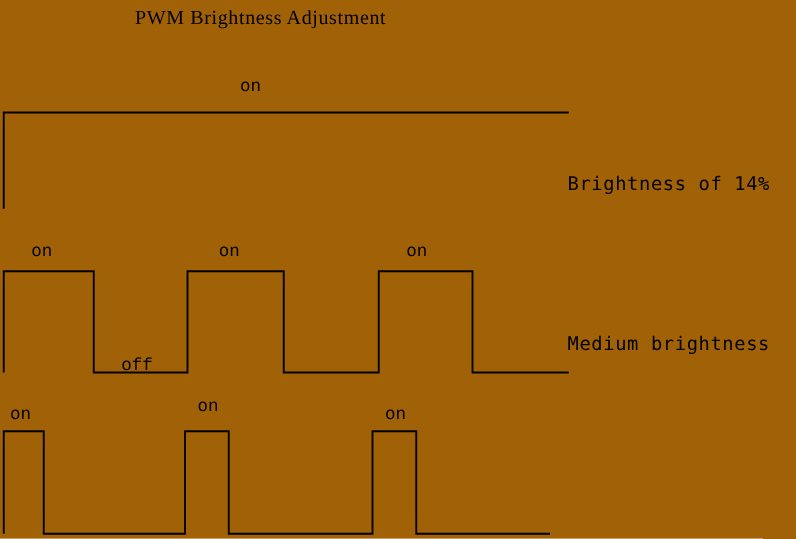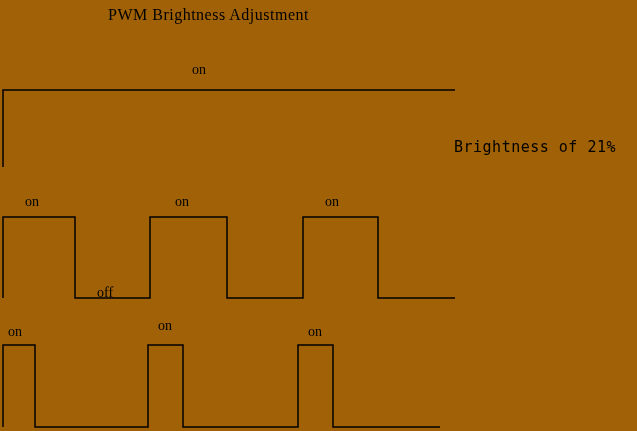--- a/index.html
+++ b/index.html
@@ -25,21 +25,21 @@
     color: #000000;
     white-space: nowrap;
   }
   #wave-svg {
     position: absolute;
     left: 0;
     top: 0;
   }
   .lbl {
     position: absolute;
-    font-family: Liberation Serif, serif;
+    font-family: Liberation Mono, monospace;
     font-size: 14px;
     color: #000000;
     white-space: nowrap;
   }
   .caption {
     position: absolute;
     font-family: "DejaVu Sans Mono", monospace;
     font-size: 15px;
     letter-spacing: 0.5px;
     color: #000000;
@@ -53,24 +53,25 @@
 
   <div class="title">PWM Brightness Adjustment</div>
 
   <svg id="wave-svg" width="637" height="431">
       <polyline points="3,167 3,90 455,90" fill="none" stroke="#000000" stroke-width="1.5"></polyline>
       <polyline points="3,298 3,217 75,217 75,298 150,298 150,217 227,217 227,298 303,298 303,217 378,217 378,298 455,298" fill="none" stroke="#000000" stroke-width="1.5"></polyline>
       <polyline points="3,427 3,345 35,345 35,427 148,427 148,345 183,345 183,427 298,427 298,345 333,345 333,427 440,427" fill="none" stroke="#000000" stroke-width="1.5"></polyline>
     </svg>
 
   <span class="lbl" style="left:192px; top:62px;">on</span>
-  <span class="caption" style="left:454px; top:138px;">Brightness of 21%</span>
+  <span class="caption" style="left:454px; top:138px;">Brightness of 14%</span>
 
   <span class="lbl" style="left:25px; top:194px;">on</span>
   <span class="lbl" style="left:175px; top:194px;">on</span>
   <span class="lbl" style="left:325px; top:194px;">on</span>
   <span class="lbl" style="left:97px; top:285px;">off</span>
+  <span class="caption" style="left:454px; top:266px;">Medium brightness</span>
 
   <span class="lbl" style="left:8px; top:324px;">on</span>
   <span class="lbl" style="left:158px; top:318px;">on</span>
   <span class="lbl" style="left:308px; top:324px;">on</span>
 
 </div>
 
 </body></html>

